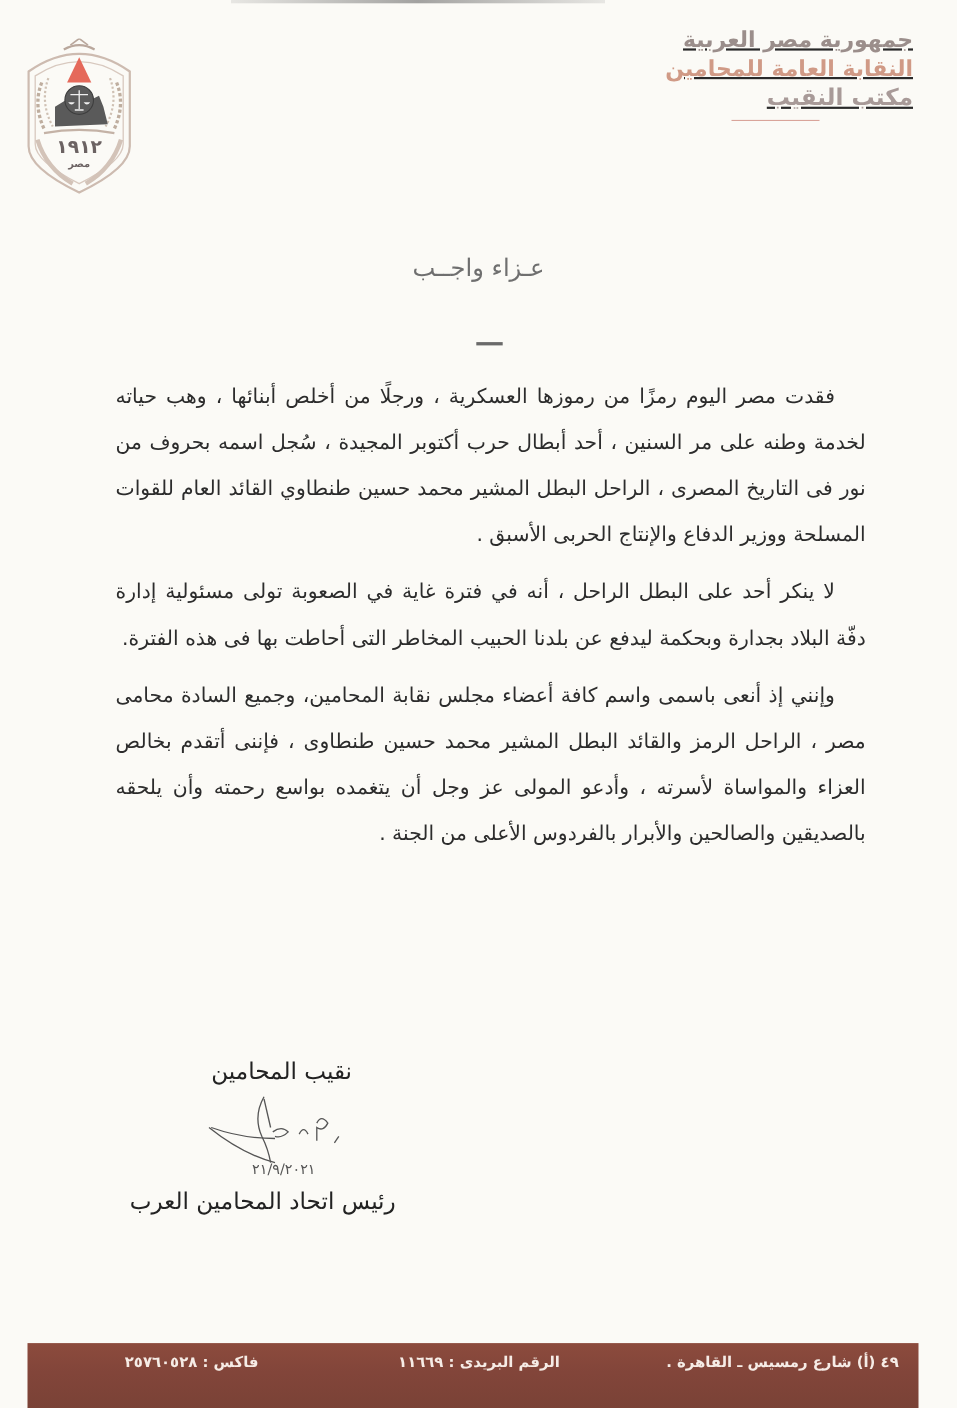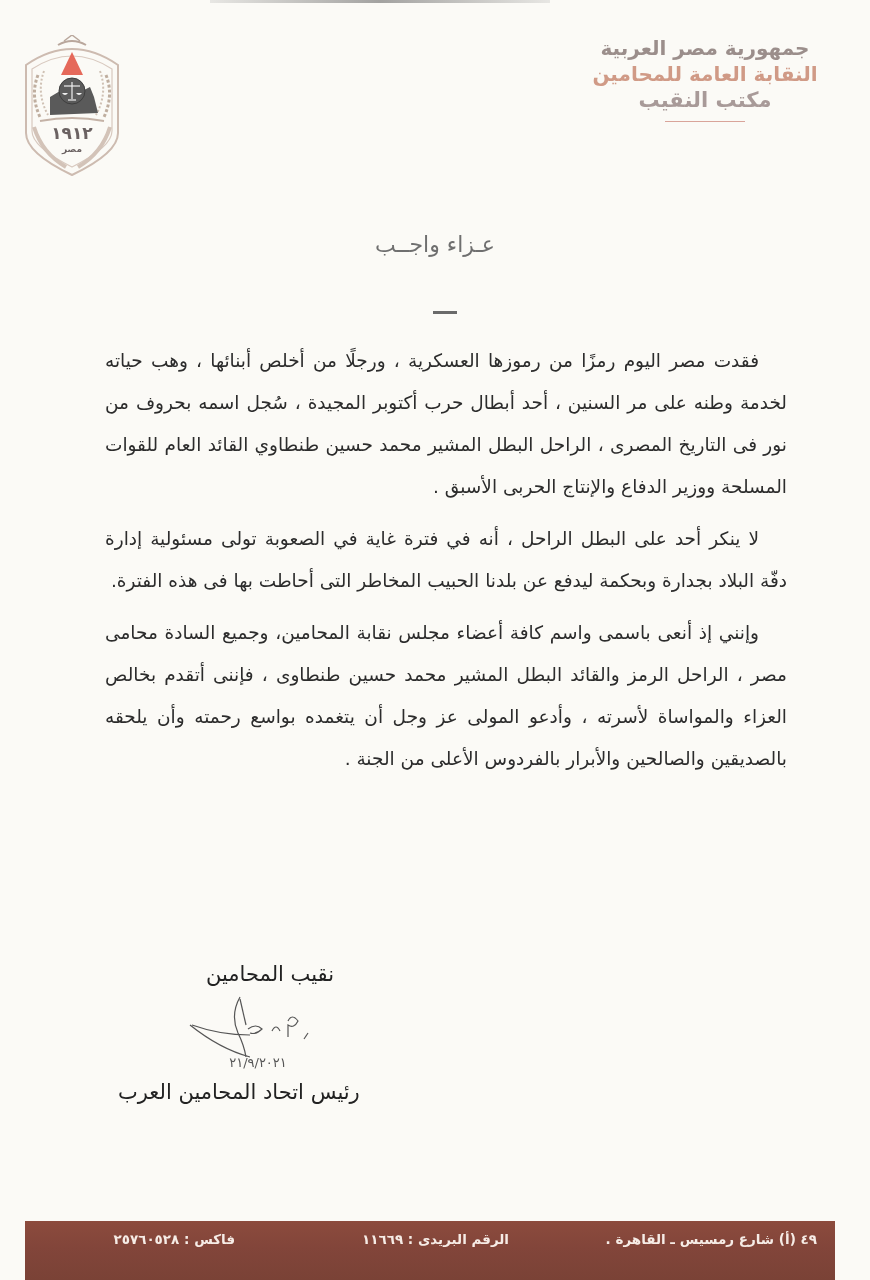--- a/index.html
+++ b/index.html
@@ -20,24 +20,24 @@
       left: 210px;
       top: 0;
       width: 340px;
       height: 3px;
       background: linear-gradient(90deg, rgba(120,120,120,0.15), rgba(90,90,90,0.55), rgba(120,120,120,0.15));
     }
     
     .header-org {
       position: absolute;
       right: 40px;
-      top: 36px;
+      top: 24px;
       width: 250px;
-      text-align: center;
-      direction: rtl;
+      direction: rtl;
+      text-decoration: underline;
     }
     .org-line {
       font-family: "DejaVu Sans", sans-serif;
       font-weight: bold;
       line-height: 1.2;
       margin: 0;
       white-space: nowrap;
     }
     .org-line.country {
       color: #9b8e8b;
@@ -106,21 +106,21 @@
       color: #2c2c2c;
     }
     .para {
       margin: 0 0 10px 0;
       text-indent: 28px;
     }
 
     
     .sig-title {
       position: absolute;
-      left: 150px;
+      left: 136px;
       width: 240px;
       top: 962px;
       text-align: center;
       direction: rtl;
       font-size: 21px;
       color: #222;
       font-family: "DejaVu Sans", sans-serif;
       white-space: nowrap;
     }
     .signature {

